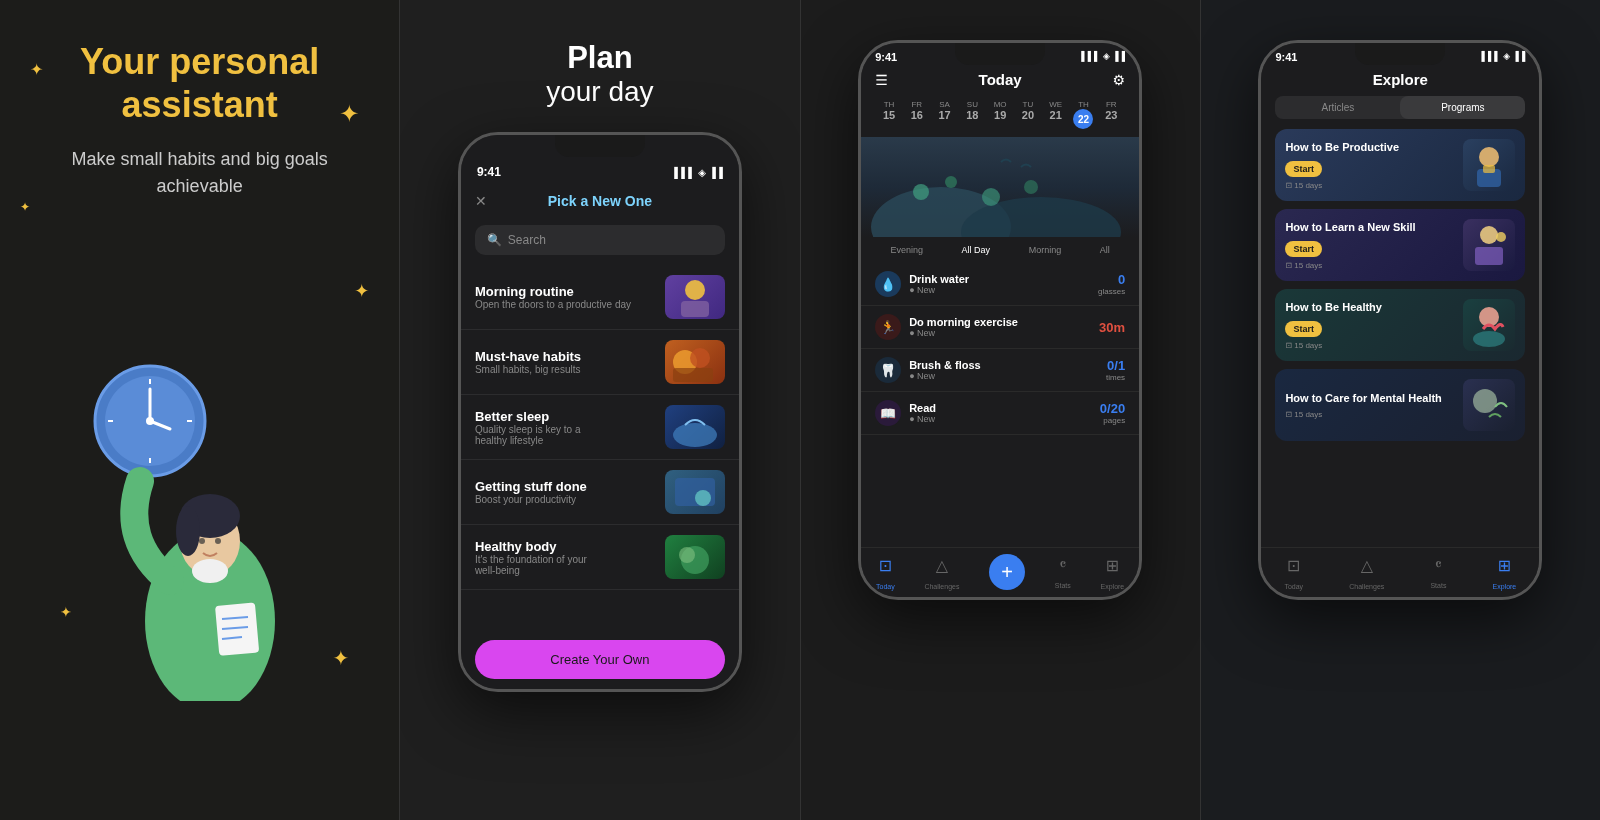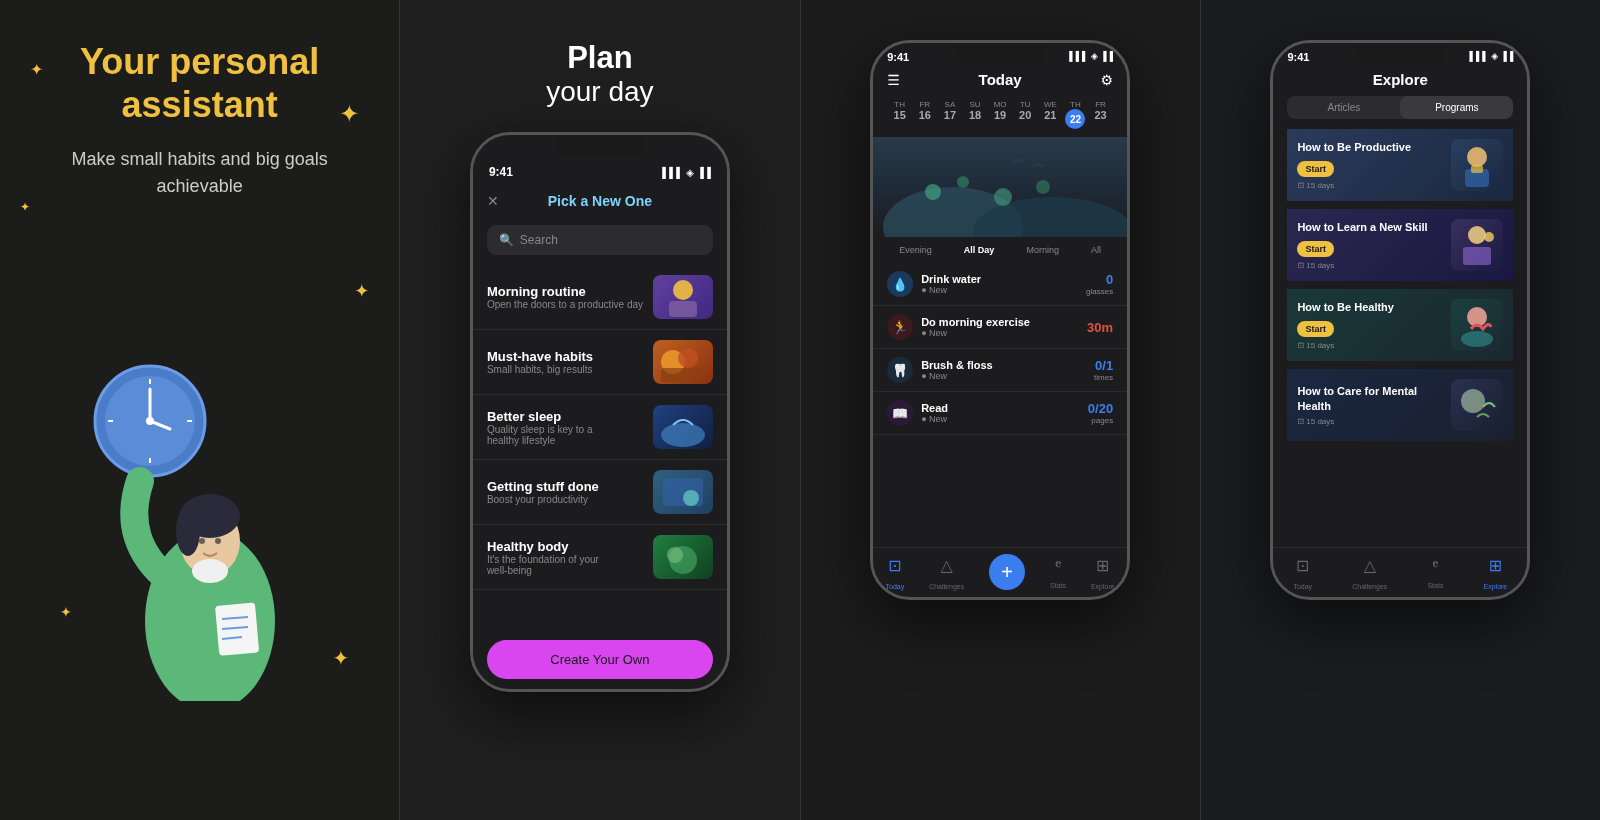--- a/index.html
+++ b/index.html
@@ -75,21 +75,21 @@
     }
     .panel-heading .sub {
       font-size: 28px;
       font-weight: 400;
       color: #ffffff;
       display: block;
     }
 
     
     .phone {
-      width: 260px;
+      width: 284px;
       height: 560px;
       background: #2a2a2a;
       border-radius: 40px;
       border: 3px solid #555;
       overflow: hidden;
       position: relative;
       box-shadow: 0 20px 60px rgba(0,0,0,0.6);
     }
     .phone-notch {
       width: 90px;
@@ -239,21 +239,21 @@
       margin-bottom: 4px;
       overflow: hidden;
     }
 
     .filter-tabs {
       display: flex;
       justify-content: space-around;
       padding: 4px 10px 8px;
     }
     .filter-tab { color: #888; font-size: 9px; }
-    .filter-tab.active { color: #fff; font-weight: 700; }
+    .filter-tab.active { color: #fff; font-weight: 400; }
 
     .habit-item {
       display: flex;
       align-items: center;
       padding: 8px 14px;
       border-bottom: 1px solid #2a2a2a;
       gap: 8px;
     }
     .habit-icon-circle {
       width: 26px;
@@ -335,21 +335,21 @@
     }
     .explore-tab.active {
       background: #3a3a3c;
       color: #fff;
       border-radius: 8px;
     }
 
     .program-card {
       margin: 0 14px 8px;
       background: #2a3040;
-      border-radius: 0;
+      border-radius: 12px;
       overflow: hidden;
       display: flex;
       align-items: center;
       gap: 8px;
       padding: 10px;
       min-height: 62px;
     }
     .program-card-info { flex: 1; }
     .program-card-title { color: #fff; font-size: 11px; font-weight: 700; line-height: 1.3; margin-bottom: 4px; }
     .program-start-btn {

